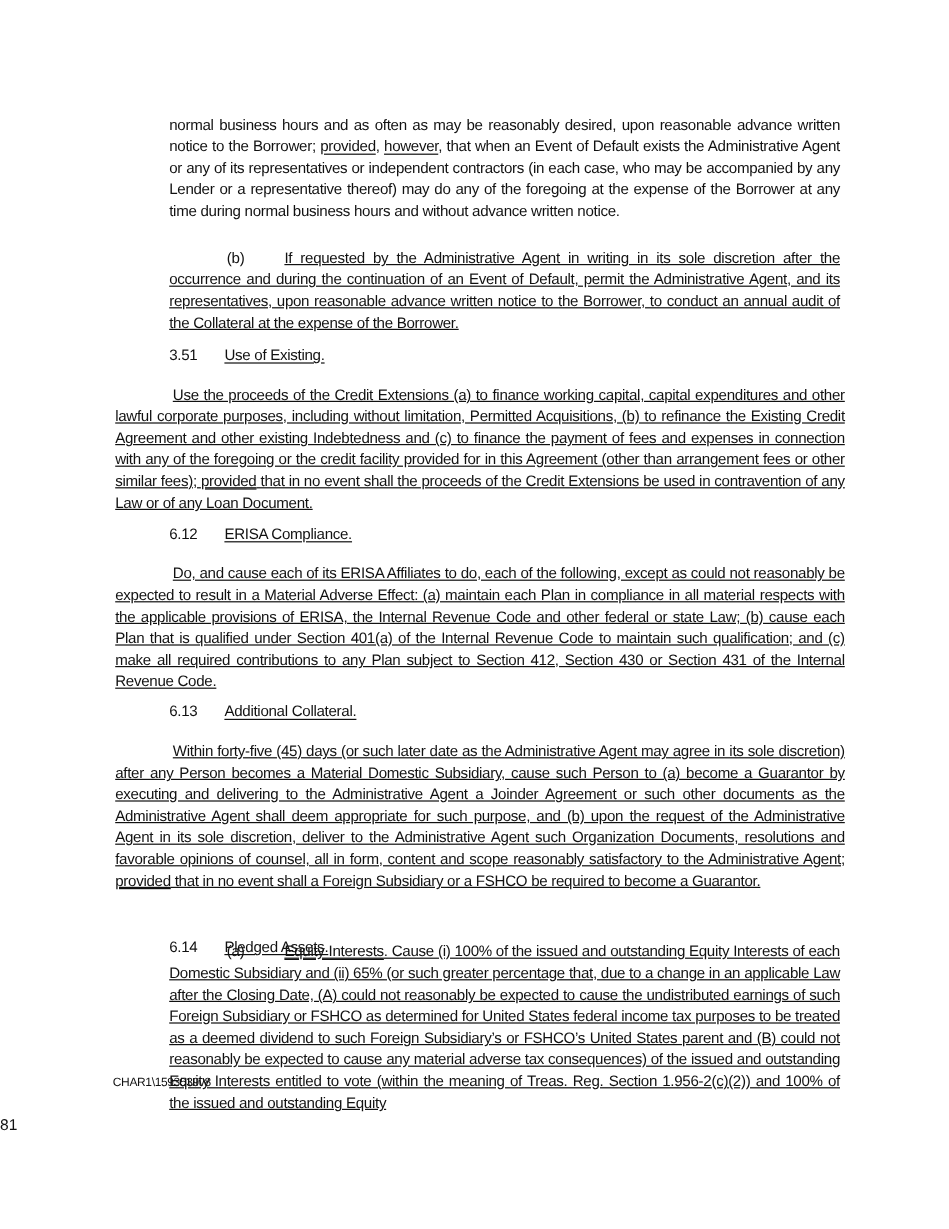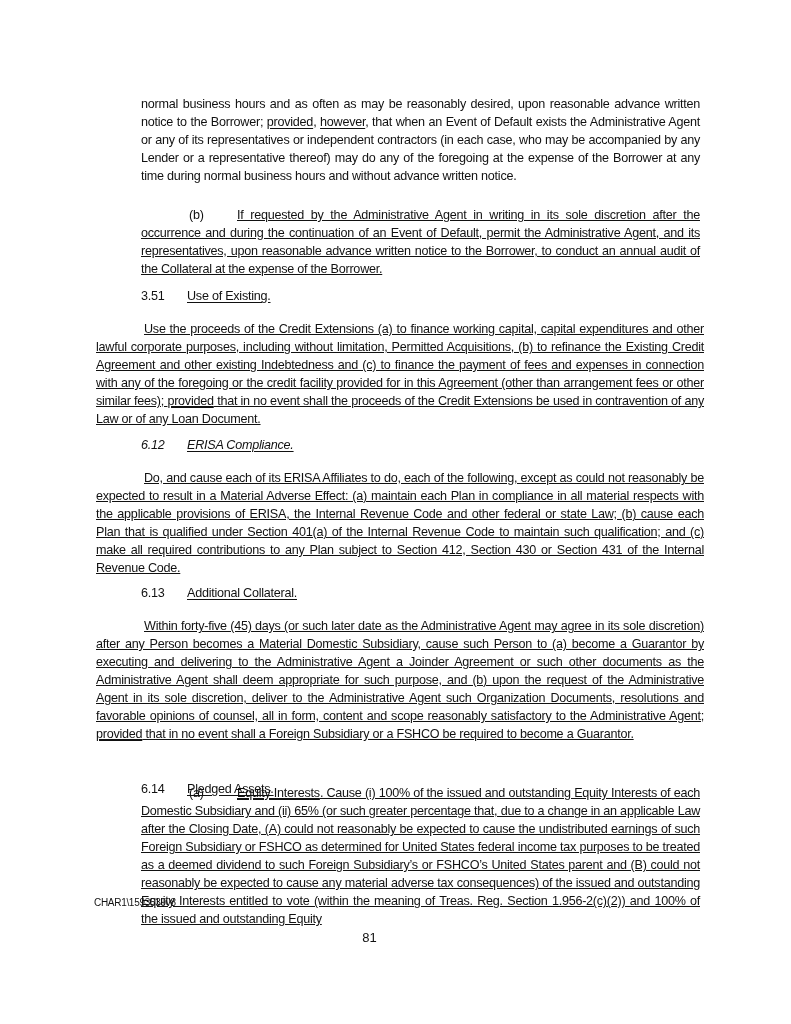--- a/index.html
+++ b/index.html
@@ -12,36 +12,36 @@
   }
   .page { position: absolute; left: 0; top: 0; width: 791px; height: 1024px; }
   .block { position: absolute; text-align: justify; letter-spacing: -0.25px; }
   .full { left: 96px; width: 608px; }
   .ind { left: 141px; width: 559px; }
   .first-indent { text-indent: 48px; text-decoration: underline; }
   .sub-label { display: inline-block; width: 48px; text-indent: 0; }
   .u { text-decoration: underline; text-underline-offset: 2px; }
   .heading { position: absolute; left: 141px; white-space: nowrap; letter-spacing: -0.25px; }
   .heading .num { display: inline-block; width: 46px; }
-  .page-num { position: absolute; left: 0; width: 675px; top: 929px; text-align: center; font-size: 13px; margin-left: 32px; }
+  .page-num { position: absolute; left: 0; width: 675px; top: 929px; text-align: left; font-size: 13px; }
   .docid { position: absolute; left: 94px; top: 894px; font-size: 10px; letter-spacing: -0.3px; }
 </style>
 </head>
 <body>
 
 <div class="page">
 
   <div class="block ind" style="top:95px;"><span>normal business hours and as often as may be reasonably desired, upon reasonable advance written notice to the Borrower; </span><span class="u">provided</span><span>, </span><span class="u">however</span><span>, that when an Event of Default exists the Administrative Agent or any of its representatives or independent contractors (in each case, who may be accompanied by any Lender or a representative thereof) may do any of the foregoing at the expense of the Borrower at any time during normal business hours and without advance written notice.</span></div>
 
   <div class="block ind first-indent" style="top:206px;"><span class="sub-label">(b)</span><span>If requested by the Administrative Agent in writing in its sole discretion after the occurrence and during the continuation of an Event of Default, permit the Administrative Agent, and its representatives, upon reasonable advance written notice to the Borrower, to conduct an annual audit of the Collateral at the expense of the Borrower.</span></div>
 
   <div class="heading" style="top:287px;"><span class="num">3.51</span><span class="u">Use of Existing.</span></div>
   <div class="block full first-indent" style="top:320px;"><span>Use the proceeds of the Credit Extensions (a) to finance working capital, capital expenditures and other lawful corporate purposes, including without limitation, Permitted Acquisitions, (b) to refinance the Existing Credit Agreement and other existing Indebtedness and (c) to finance the payment of fees and expenses in connection with any of the foregoing or the credit facility provided for in this Agreement (other than arrangement fees or other similar fees);  </span><span class="u">provided</span><span> that in no event shall the proceeds of the Credit Extensions be used in contravention of any Law or of any Loan Document.</span></div>
 
-  <div class="heading" style="top:436px;font-style:italic;"><span class="num">6.12</span><span class="u">ERISA Compliance.</span></div>
+  <div class="heading" style="top:436px;"><span class="num">6.12</span><span class="u">ERISA Compliance.</span></div>
   <div class="block full first-indent" style="top:469px;"><span>Do, and cause each of its ERISA Affiliates to do, each of the following, except as could not reasonably be expected to result in a Material Adverse Effect: (a) maintain each Plan in compliance in all material respects with the applicable provisions of ERISA, the Internal Revenue Code and other federal or state Law; (b) cause each Plan that is qualified under Section 401(a) of the Internal Revenue Code to maintain such qualification; and (c) make all required contributions to any Plan subject to Section 412, Section 430 or Section 431 of the Internal Revenue Code.</span></div>
 
   <div class="heading" style="top:584px;"><span class="num">6.13</span><span class="u">Additional Collateral.</span></div>
   <div class="block full first-indent" style="top:617px;"><span>Within forty-five (45) days (or such later date as the Administrative Agent may agree in its sole discretion) after any Person becomes a Material Domestic Subsidiary, cause such Person to (a) become a Guarantor by executing and delivering to the Administrative Agent a Joinder Agreement or such other documents as the Administrative Agent shall deem appropriate for such purpose, and (b) upon the request of the Administrative Agent in its sole discretion, deliver to the Administrative Agent such Organization Documents, resolutions and favorable opinions of counsel, all in form, content and scope reasonably satisfactory to the Administrative Agent; </span><span class="u">provided</span><span> that in no event shall a Foreign Subsidiary or a FSHCO be required to become a Guarantor.</span></div>
 
   <div class="heading" style="top:780px;"><span class="num">6.14</span><span class="u">Pledged Assets.</span></div>
   <div class="block ind first-indent" style="top:784px;"><span class="sub-label">(a)</span><span class="u">Equity Interests</span><span>.  Cause (i) 100% of the issued and outstanding Equity Interests of each Domestic Subsidiary and (ii) 65% (or such greater percentage that, due to a change in an applicable Law after the Closing Date, (A) could not reasonably be expected to cause the undistributed earnings of such Foreign Subsidiary or FSHCO as determined for United States federal income tax purposes to be treated as a deemed dividend to such Foreign Subsidiary’s or FSHCO’s United States parent and (B) could not reasonably be expected to cause any material adverse tax consequences) of the issued and outstanding Equity Interests entitled to vote (within the meaning of Treas. Reg. Section 1.956-2(c)(2)) and 100% of the issued and outstanding Equity</span></div>
 
   <div class="page-num">81</div>
   <div class="docid">CHAR1\1593539v8</div>

